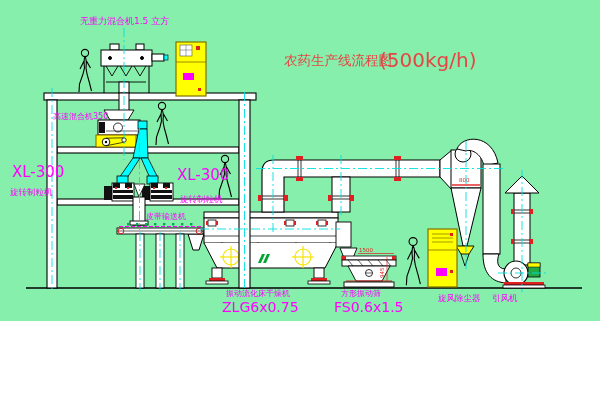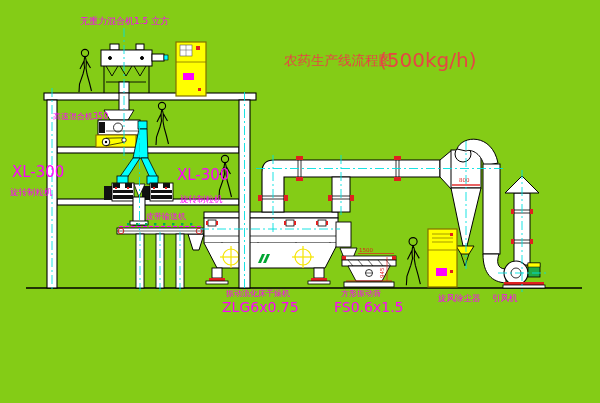--- a/index.html
+++ b/index.html
@@ -1,16 +1,16 @@
 <!DOCTYPE html>
 <html><head>
 <meta charset="utf-8">
 <style>
   html,body{margin:0;padding:0;background:#fff;}
-  .canvas{position:relative;width:600px;height:403px;background:#84cc16;overflow:hidden;
+  .canvas{position:relative;width:600px;height:321px;background:#86efac;overflow:hidden;
           font-family:"DejaVu Sans",sans-serif;}
   svg{position:absolute;left:0;top:0;}
   text{font-family:"DejaVu Sans",sans-serif;}
   .mg{fill:#ff00ff;}
   .rd{fill:#e64545;}
   .dim{fill:#e02020;}
 </style>
 </head>
 <body>
 

